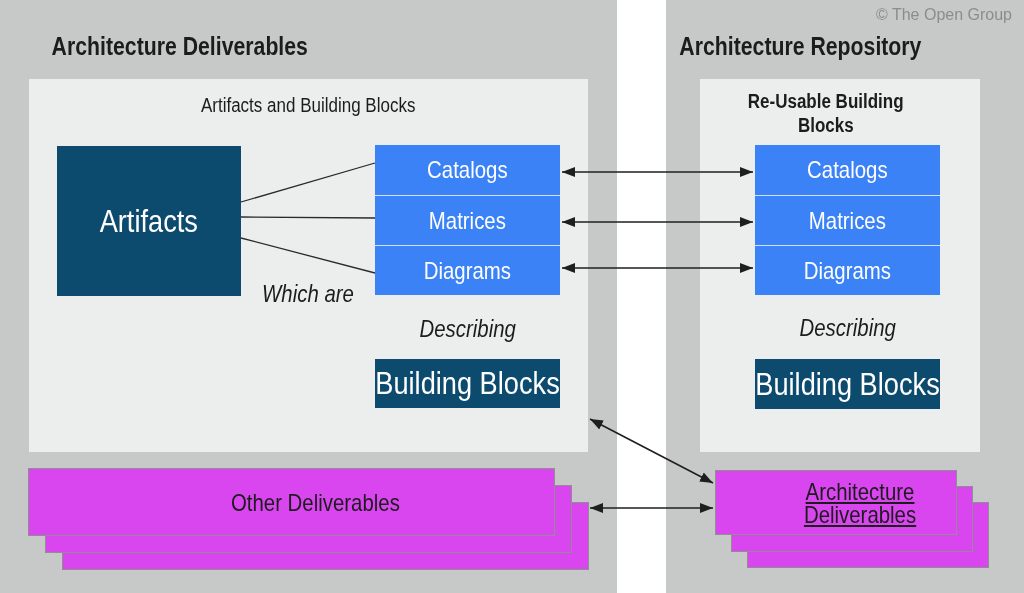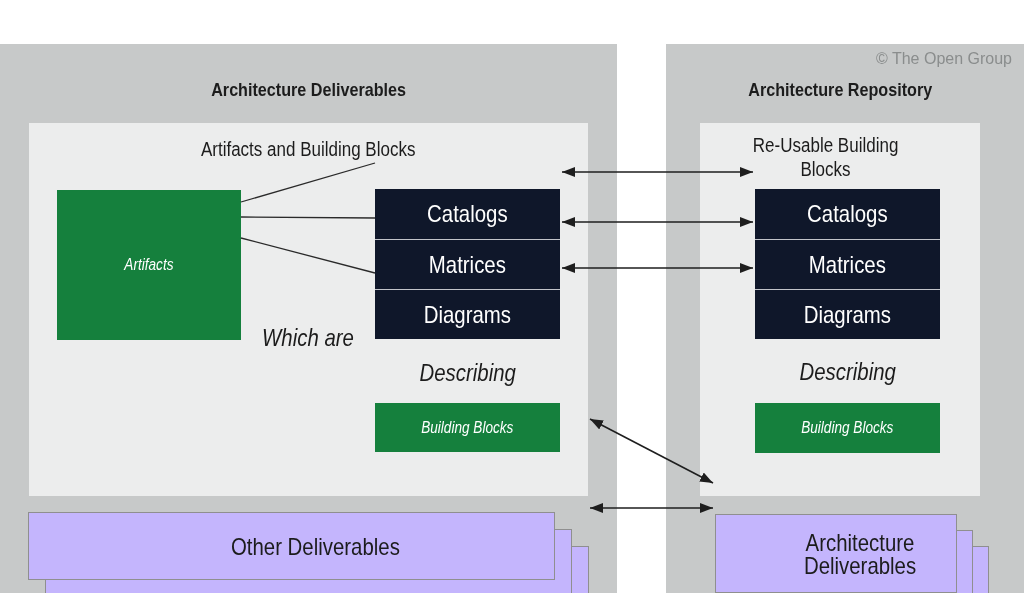--- a/index.html
+++ b/index.html
@@ -1,48 +1,48 @@
 <!DOCTYPE html>
 <html><head>
 <meta charset="utf-8">
 <style>
   html,body{margin:0;padding:0;background:#ffffff;}
   .stage{
     position:relative;width:1024px;height:593px;overflow:hidden;
     font-family:"Liberation Sans",sans-serif;background:#ffffff;
   }
-  .abs{position:absolute;box-sizing:border-box;margin-top:44px;}
+  .abs{position:absolute;box-sizing:border-box;}
   .panel{background:#C7C9C9;}
   .inner{background:#ECEDED;}
   .title{
-    font-size:19px;font-weight:bold;color:#1C1C1C;
-    display:flex;align-items:center;justify-content:center;white-space:nowrap;
+    font-size:25px;font-weight:bold;color:#1C1C1C;
+    display:flex;align-items:center;white-space:nowrap;
   }
   .heading{
     font-size:20px;color:#1C1C1C;
     display:flex;flex-direction:column;align-items:center;justify-content:flex-start;
     line-height:24px;white-space:nowrap;
   }
   .obox{
-    background:#15803d;color:#ffffff;
+    background:#0c4a6e;color:#ffffff;
     display:flex;align-items:center;justify-content:center;
-    font-size:16px;white-space:nowrap;font-style:italic;
+    font-size:32px;white-space:nowrap;
   }
   .ogroup .orow{
     height:50px;display:flex;align-items:center;justify-content:center;
     color:#ffffff;font-size:24px;box-sizing:border-box;white-space:nowrap;
   }
   .ogroup .orow + .orow{border-top:1px solid rgba(255,255,255,0.75);text-align:center;}
-  .ogroup{background:#0f172a;}
+  .ogroup{background:#3b82f6;}
   .italic{
     font-style:italic;font-size:24px;color:#1C1C1C;
     display:flex;align-items:center;justify-content:center;white-space:nowrap;
   }
   .sheet{
-    background:#c4b5fd;border:1px solid #8F8F8F;padding-left:48px;
+    background:#d946ef;border:1px solid #8F8F8F;padding-left:48px;
   }
   .stackmain{
     display:flex;flex-direction:column;align-items:center;justify-content:center;
     font-size:24px;color:#1C1C1C;line-height:23px;white-space:nowrap;
   }
   .copyright{
     font-size:16px;color:#8A8D8D;white-space:nowrap;
   }
   
   .ctext{display:inline-block;transform:scaleX(0.85);transform-origin:center center;}
@@ -54,31 +54,31 @@
 <div class="stage">
 
   <div class="abs panel" style="left:0;top:0;width:617px;height:593px;"></div>
   <div class="abs panel" style="left:666px;top:0;width:358px;height:593px;"></div>
 
   <div class="abs copyright" style="right:12px;top:6px;">© The Open Group</div>
 
   <div class="abs title" style="left:29px;top:31px;width:559px;height:30px;">
     <span class="ctext">Architecture Deliverables</span>
   </div>
-  <div class="abs title" style="left:700px;top:31px;width:280px;height:30px;">
+  <div class="abs title" style="left:658px;top:31px;width:280px;height:30px;">
     <span class="ctext">Architecture Repository</span>
   </div>
 
   <div class="abs inner" style="left:29px;top:79px;width:559px;height:373px;"></div>
   <div class="abs inner" style="left:700px;top:79px;width:280px;height:373px;"></div>
 
   <div class="abs heading" style="left:29px;top:93px;width:559px;">
     <span class="ctext">Artifacts and Building Blocks</span>
   </div>
-  <div class="abs heading" style="left:700px;top:89px;width:251px;">
+  <div class="abs heading" style="left:700px;top:89px;width:251px;font-weight:bold;">
     <span class="ctext">Re-Usable Building</span>
     <span class="ctext">Blocks</span>
   </div>
 
   <div class="abs obox" style="left:57px;top:146px;width:184px;height:150px;">
     <span class="ctext">Artifacts</span>
   </div>
 
   <div class="abs ogroup" style="left:375px;top:145px;width:185px;height:150px;">
     <div class="orow">
@@ -122,21 +122,21 @@
   </div>
 
   <div class="abs sheet" style="left:62px;top:502px;width:527px;height:68px;"></div>
   <div class="abs sheet" style="left:45px;top:485px;width:527px;height:68px;"></div>
   <div class="abs sheet stackmain" style="left:28px;top:468px;width:527px;height:68px;">
     <span class="ctext">Other Deliverables</span>
   </div>
 
   <div class="abs sheet" style="left:747px;top:502px;width:242px;height:66px;"></div>
   <div class="abs sheet" style="left:731px;top:486px;width:242px;height:66px;"></div>
-  <div class="abs sheet stackmain" style="left:715px;top:470px;width:242px;height:79px;">
+  <div class="abs sheet stackmain" style="left:715px;top:470px;width:242px;height:65px;text-decoration:underline;">
     <span class="ctext">Architecture</span>
     <span class="ctext">Deliverables</span>
   </div>
 
   <svg class="overlay" width="1024" height="593" viewBox="0 0 1024 593">
     <defs>
       <marker id="ah" markerUnits="userSpaceOnUse" markerWidth="14" markerHeight="12" refX="13" refY="5" orient="auto-start-reverse">
         <path d="M0,0 L13,5 L0,10 Z" fill="#1E1E1E"></path>
       </marker>
     </defs>

